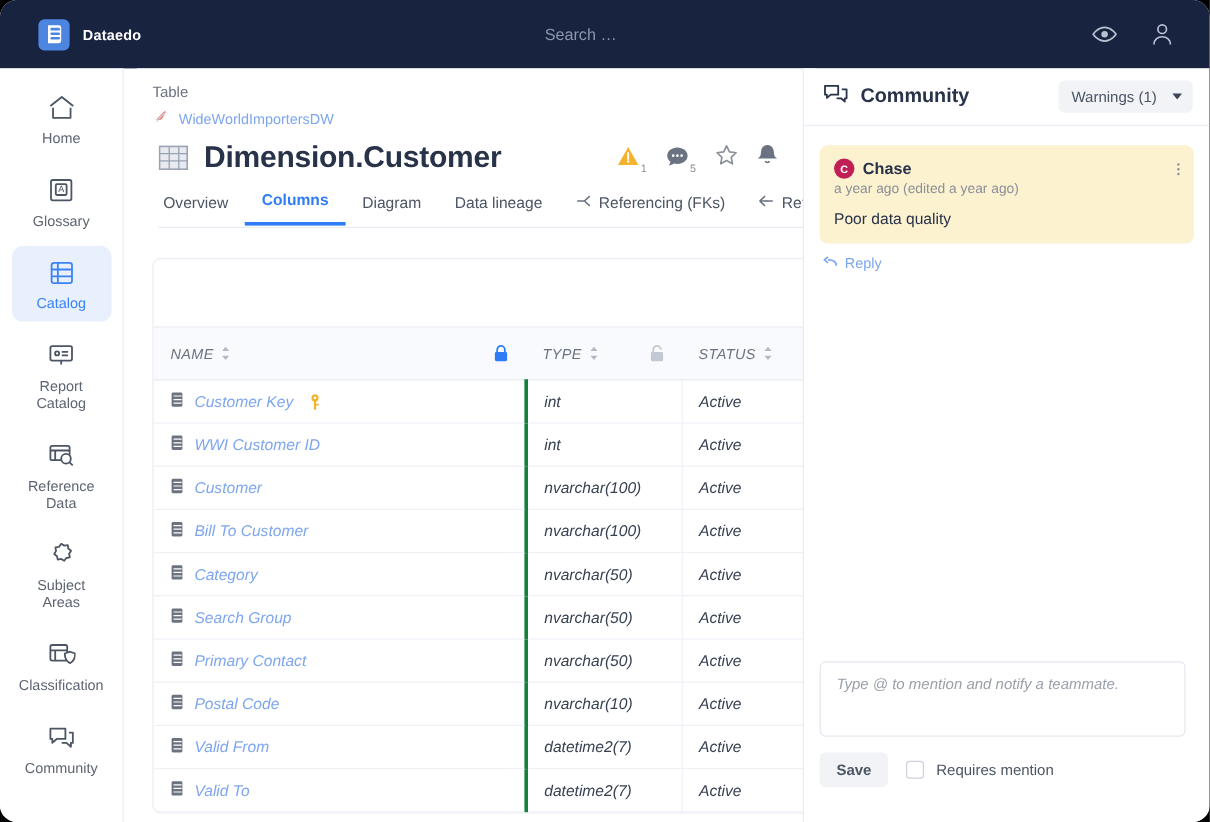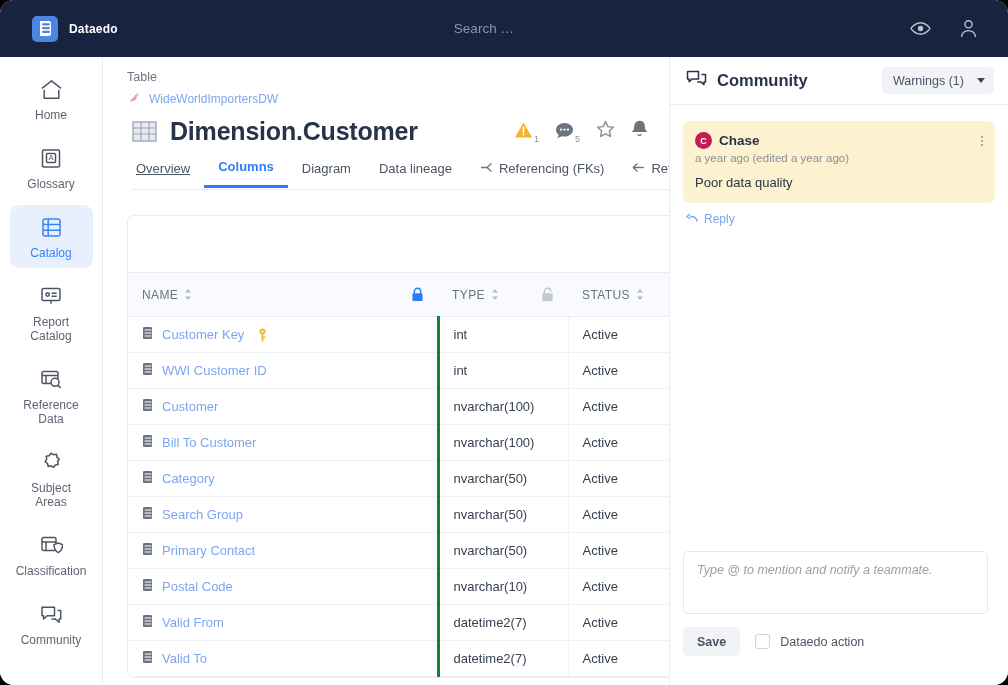--- a/index.html
+++ b/index.html
@@ -90,33 +90,33 @@
 
   .tabs {
     display: flex; align-items: center; gap: 0;
     margin: 12px 0 0 18px; border-bottom: 1px solid #e9ecf2;
     width: 548px; height: 32px;
   }
   .tab {
     font-size: 13px; color: #4b5563; padding: 0 14px 11px 14px;
     cursor: pointer; white-space: nowrap; display:flex; align-items:center; gap:6px;
   }
-  .tab:first-child { padding-left: 4px; text-decoration: underline; }
+  .tab:first-child { padding-left: 4px; }
   .tab.active { color: #2f7cf6; font-weight: bold; border-bottom: 3px solid #2f7cf6; }
 
   
   .tablecard {
     margin: 25px 0 0 13px;
     width: 560px;
     border: 1px solid #e9ecf2; border-radius: 7px;
     background: #fff;
     overflow: hidden;
   }
   .tablecard .toolbar-blank { height: 56px; }
-  table.cols { border-collapse: collapse; width: 100%; table-layout: fixed; }
+  table.cols { border-collapse: collapse; width: 100%; table-layout: fixed; font-style: italic; }
   table.cols th {
     background: #f8fafd; border-top: 1px solid #e9ecf2; border-bottom: 1px solid #e9ecf2;
     height: 44px; text-align: left; font-size: 12px; color: #6b7280;
     font-weight: normal; letter-spacing: .4px; padding: 0 14px;
     vertical-align: middle;
   }
   table.cols th.c-name { width: 310px; }
   table.cols th.c-type { width: 130px; }
   table.cols th.c-status { width: 120px; }
   th .th-inner { display: flex; align-items: center; width: 100%; }
@@ -650,16 +650,16 @@
         </svg>
       </span>
       <span>Reply</span>
     </div>
 
     <div class="composer">Type @ to mention and notify a teammate.</div>
 
     <div class="comp-row">
       <div class="btn-save">Save</div>
       <div class="chk"></div>
-      <span class="chk-label">Dataedo action</span>
+      <span class="chk-label">Requires mention</span>
     </div>
   </div>
 </div>
 
 </body></html>

